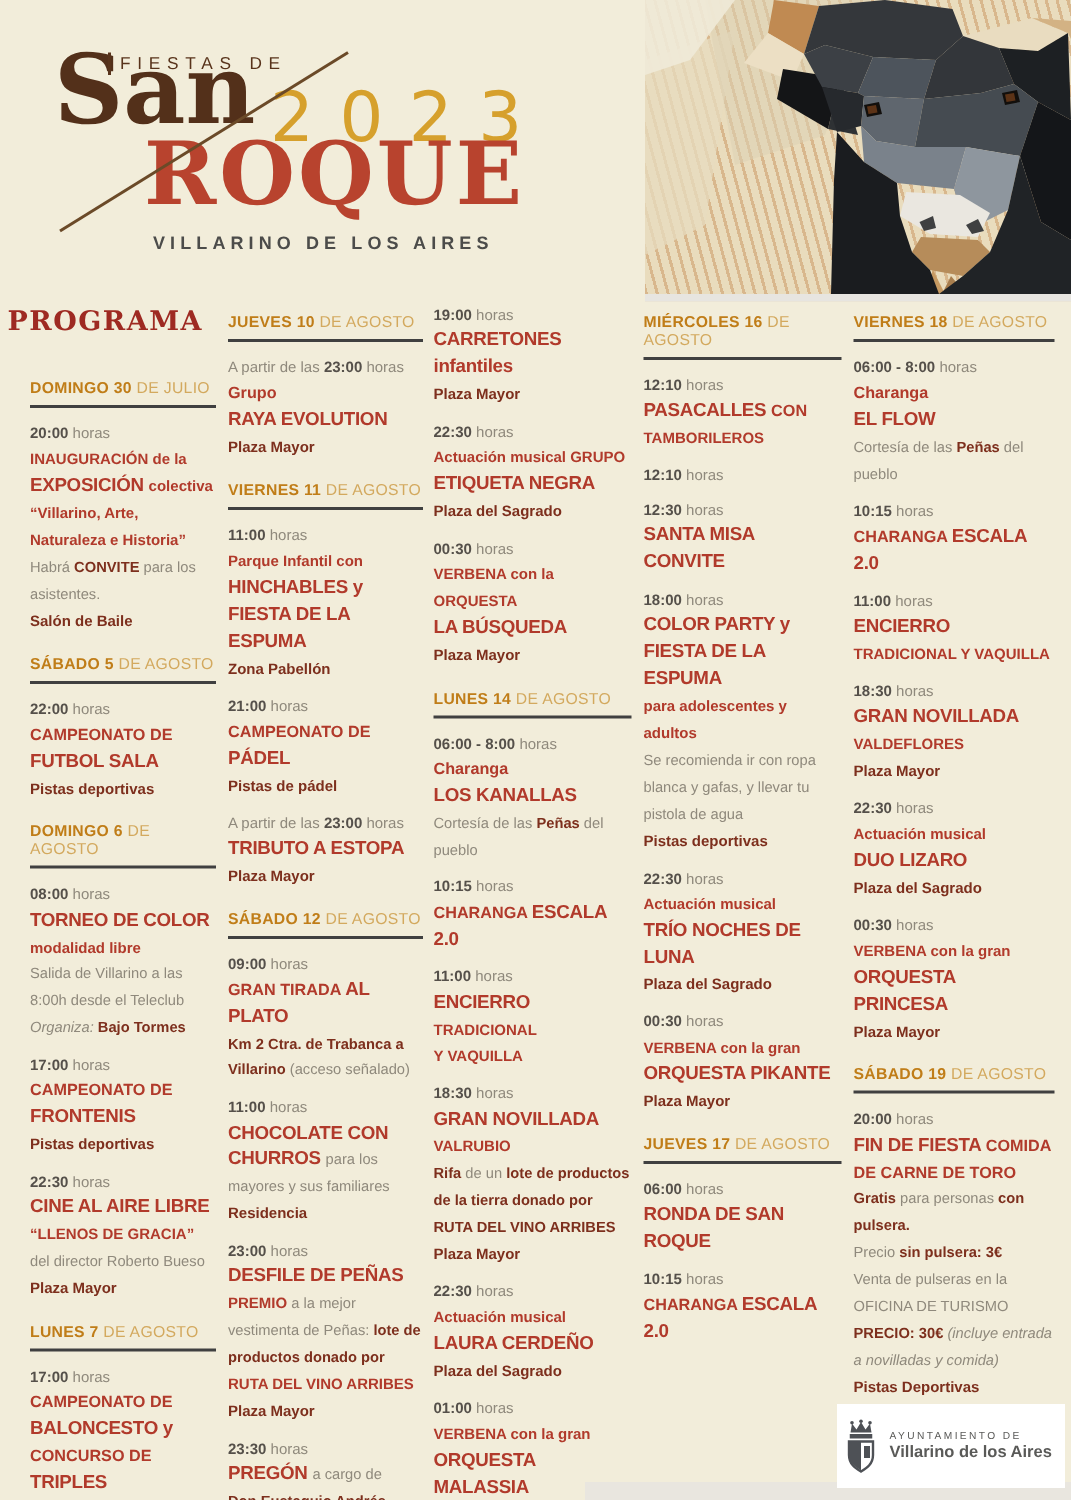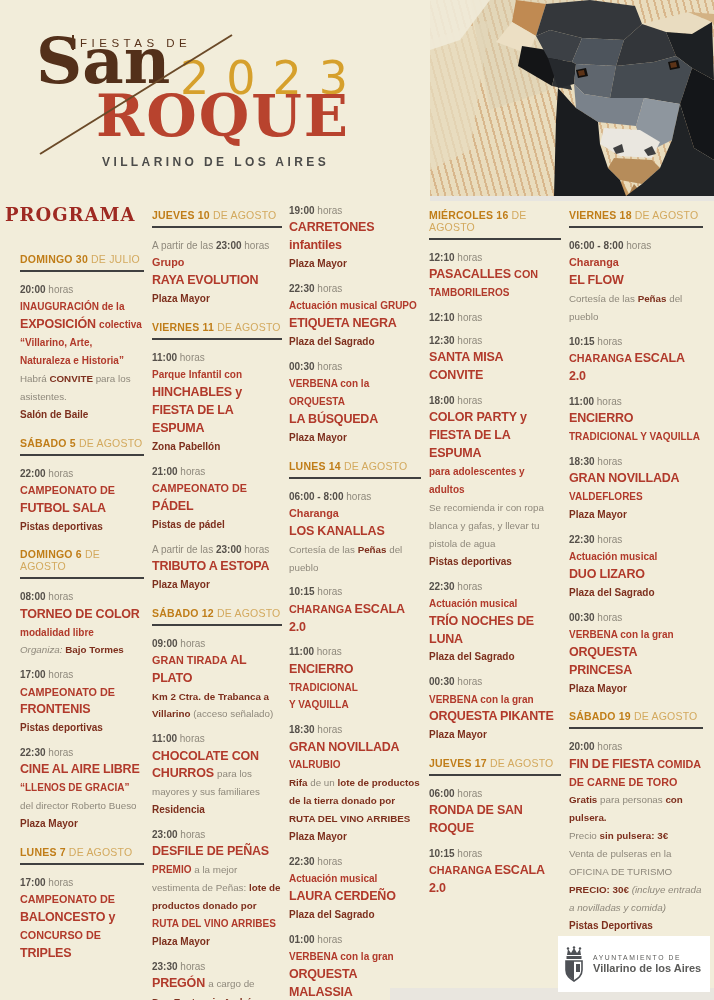--- a/index.html
+++ b/index.html
@@ -143,20 +143,21 @@
         <div class="line tl"><span class="tb">22:00</span><span class="tn"> horas</span></div>
         <div class="line"><span class="md">CAMPEONATO DE</span></div>
         <div class="line"><span class="bg">FUTBOL SALA</span></div>
         <div class="line"><span class="vn">Pistas deportivas</span></div>
       </div>
       <div class="day"><span class="day-b">DOMINGO 6</span><span class="day-r"> DE AGOSTO</span></div>
       <div class="event">
         <div class="line tl"><span class="tb">08:00</span><span class="tn"> horas</span></div>
         <div class="line"><span class="bg">TORNEO DE COLOR</span></div>
         <div class="line"><span class="sb">modalidad libre</span></div>
+        <div class="line"><span class="bd">Salida de Villarino a las 8:00h desde el Teleclub</span></div>
         <div class="line"><span class="itl">Organiza: </span><span class="bb">Bajo Tormes</span></div>
       </div>
       <div class="event">
         <div class="line tl"><span class="tb">17:00</span><span class="tn"> horas</span></div>
         <div class="line"><span class="md">CAMPEONATO DE</span></div>
         <div class="line"><span class="bg">FRONTENIS</span></div>
         <div class="line"><span class="vn">Pistas deportivas</span></div>
       </div>
       <div class="event">
         <div class="line tl"><span class="tb">22:30</span><span class="tn"> horas</span></div>

